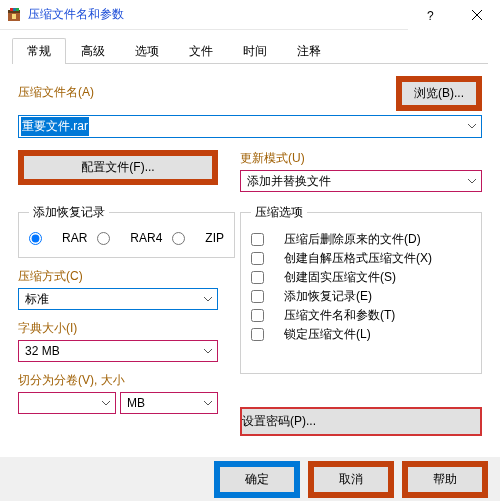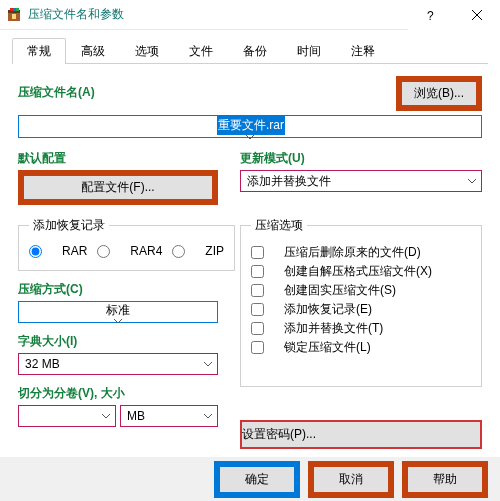--- a/index.html
+++ b/index.html
@@ -1,44 +1,44 @@
 <!DOCTYPE html>
 <html><head>
 <meta charset="utf-8">
 <style>
   * { box-sizing: border-box; font-family: "Microsoft YaHei", "Segoe UI", sans-serif; font-size: 12px; }
   body { margin: 0; background: #fff; width: 500px; height: 501px; overflow: hidden; }
 
   .titlebar { display: flex; align-items: center; height: 30px; background: #fff; border-bottom: 1px solid #e8e8e8; }
   .titlebar .icon { width: 16px; height: 16px; margin: 0 6px; display:flex; align-items:center; justify-content:center;}
-  .titlebar .title { flex: 0 0 auto; color: #0f766e; }
+  .titlebar .title { flex: 0 0 auto; color: #1d4ed8; }
   .titlebar .spacer { flex: 1; }
   .winbtn { width: 46px; height: 30px; display: flex; align-items: center; justify-content: center; color: #000; background: #fff; }
 
   .content { padding: 8px 12px 0 12px; }
 
   .tabs { display: flex; border-bottom: 1px solid #d0d0d0; height: 26px; position: relative; }
   .tab { padding: 4px 14px 5px; border: 1px solid transparent; border-bottom: none; color: #000; cursor: default; position: relative; }
   .tab.active { border-color: #d0d0d0; background: #fff; border-top-left-radius:2px; border-top-right-radius:2px;}
   .tab.active::after { content:""; position:absolute; left:0; right:0; bottom:-1px; height:1px; background:#fff;}
 
   .pane { padding: 12px 6px 6px 6px; }
 
   .row { display: flex; align-items: center; margin-bottom: 4px; }
-  .label { color: #15803d; margin-bottom: 3px; font-weight: bold; }
-
-  .textfield { width: 100%; height: 23px; border: 1px solid #0078d7; display: flex; align-items: center; flex-direction: column; }
+  .label { color: #a16207; margin-bottom: 3px; }
+
+  .textfield { width: 100%; height: 23px; border: 1px solid #0078d7; display: flex; align-items: center; }
   .textfield .selected { background: #0078d7; color: #fff; padding: 1px 1px; margin-left: 2px; }
   .textfield .chev { width: 18px; display:flex; align-items:center; justify-content:center; color:#555;}
 
   .btn { background: #e1e1e1; border: 6px solid #c2410c; padding: 3px 12px; color: #000; cursor: default; white-space: nowrap; text-align:center;}
   .btn-wide { display:block; text-align:center; }
 
   .combo { display: flex; align-items: center; border: 1px solid #be185d; height: 22px; background:#fff;}
-  .combo.blue { border-color: #0078d7; flex-direction: column; }
+  .combo.blue { border-color: #0078d7; }
   .combo span.val { flex:1; padding:0 6px; }
   .combo .chev { width: 18px; display:flex; align-items:center; justify-content:center; color:#555;}
 
   .twocol { display: flex; gap: 22px; }
   .leftcol { width: 200px; }
   .rightcol { flex: 1; }
 
   fieldset.group { border: 1px solid #d0d0d0; padding: 8px 10px 10px 10px; margin: 0; }
   fieldset.group legend { padding: 0 4px; color:#000;}
 
@@ -84,21 +84,20 @@
   </div>
 </div>
 
 <div class="content">
 
   <div class="tabs">
     <div class="tab active"><span>常规</span></div>
     <div class="tab"><span>高级</span></div>
     <div class="tab"><span>选项</span></div>
     <div class="tab"><span>文件</span></div>
-    <div class="tab"><span>备份</span></div>
     <div class="tab"><span>时间</span></div>
     <div class="tab"><span>注释</span></div>
   </div>
 
   <div class="pane">
 
     <div class="row" style="justify-content: space-between;">
       <span class="label">压缩文件名(A)</span>
       <span class="btn">浏览(B)...</span>
     </div>
@@ -107,21 +106,20 @@
       <span style="flex:1"></span>
       <span class="chev">
         <svg width="8" height="5">
             <polyline points="0,0 4,4 8,0" fill="none" stroke="#555"></polyline>
           </svg>
       </span>
     </div>
 
     <div class="twocol" style="margin-bottom:12px;">
       <div class="leftcol">
-        <div class="label">默认配置</div>
         <div class="btn btn-wide">配置文件(F)...</div>
       </div>
       <div class="rightcol">
         <div class="label">更新模式(U)</div>
         <div class="combo">
           <span class="val">添加并替换文件</span>
           <span class="chev">
               <svg width="8" height="5">
                 <polyline points="0,0 4,4 8,0" fill="none" stroke="#555"></polyline>
               </svg>
@@ -208,21 +206,21 @@
           <label class="check-row">
               <input type="checkbox" style="">
               <span>创建固实压缩文件(S)</span>
             </label>
           <label class="check-row">
               <input type="checkbox" style="">
               <span>添加恢复记录(E)</span>
             </label>
           <label class="check-row">
               <input type="checkbox" style="">
-              <span>添加并替换文件(T)</span>
+              <span>压缩文件名和参数(T)</span>
             </label>
           <label class="check-row">
               <input type="checkbox" style="">
               <span>锁定压缩文件(L)</span>
             </label>
         </fieldset>
 
         <div style="height:33px"></div>
         <div class="pwdbtn"><span>设置密码(P)...</span></div>
       </div>

